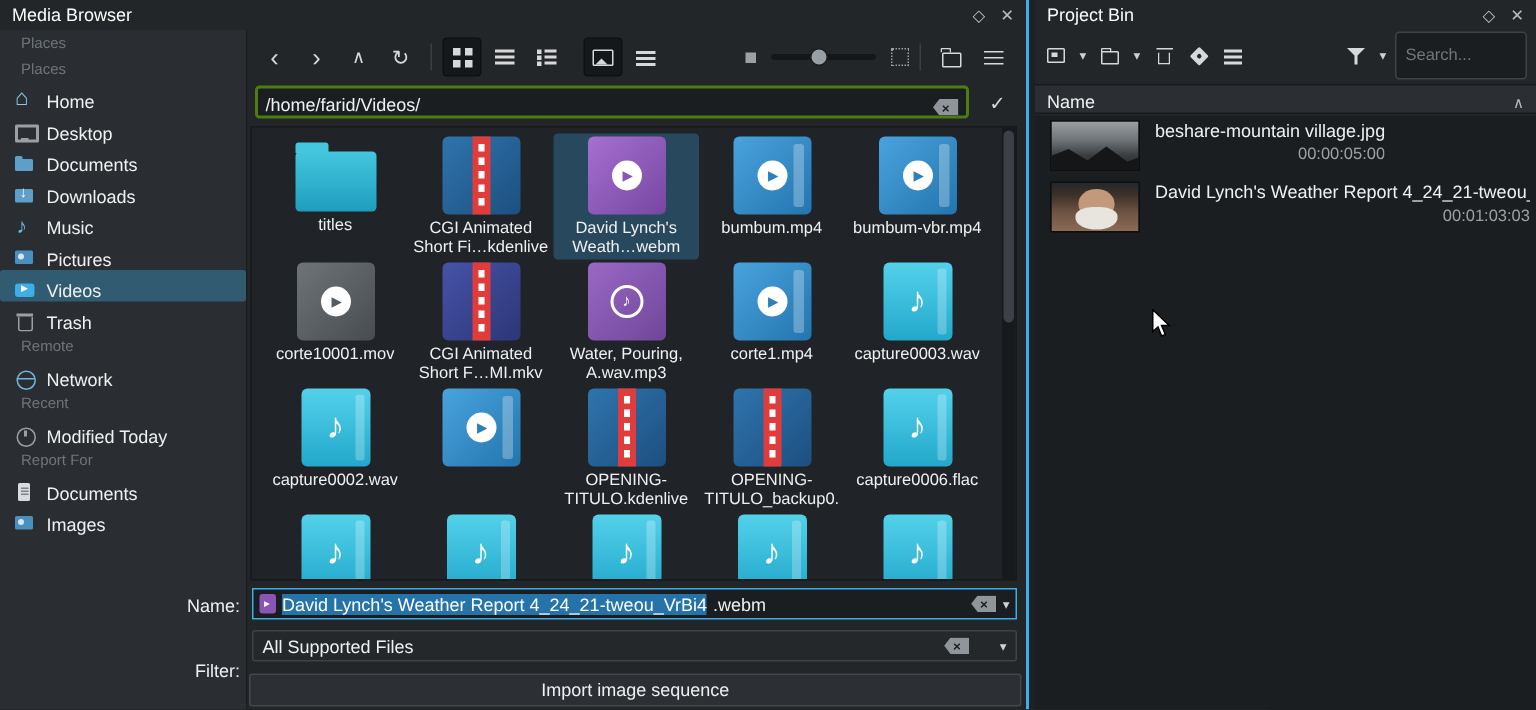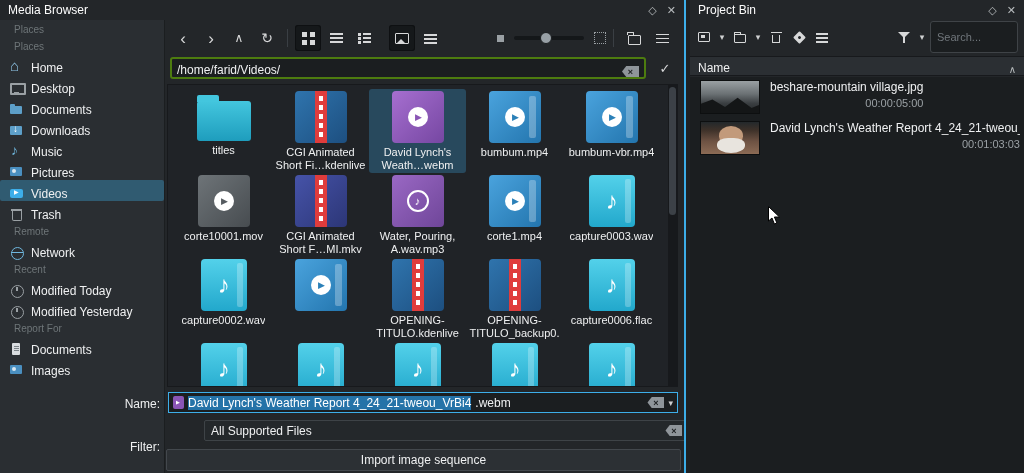--- a/index.html
+++ b/index.html
@@ -113,21 +113,21 @@
   .fv-scrollbar { position:absolute; right:0; top:0; width:9px; height:100%; background:#17191c; }
   .fv-thumb { position:absolute; left:1px; top:2px; width:7px; height:128px; background:#3c4147; border-radius:4px; }
 
   
   .fld-label { position:absolute; left:0; width:160px; text-align:right; font-size:12px; color:#eff0f1; }
   .name-input { position:absolute; left:168px; top:392px; width:510px; height:21px; background:#1b1e20; border:1px solid #3daee9; display:flex; align-items:center; padding:0 4px; gap:4px; }
   .mini-file { width:11px; height:13px; background:#8a55b5; border-radius:2px; position:relative; flex:0 0 11px; }
   .mini-file::after { content:"▶"; position:absolute; left:3px; top:2.5px; font-size:5px; color:#fff; }
   .sel-text { background:#2573a8; color:#fff; white-space:nowrap; }
   .suffix-text { white-space:nowrap; }
-  .combo { position:absolute; left:168px; top:420px; width:510px; height:21px; background:#24282b; border:1px solid #3e4347; border-radius:2px; display:flex; align-items:center; padding:0 6px; gap:20px;margin-left:36px; }
+  .combo { position:absolute; left:168px; top:420px; width:510px; height:21px; background:#24282b; border:1px solid #3e4347; border-radius:2px; display:flex; align-items:center; padding:0 6px; gap:20px; }
   .import-btn { position:absolute; left:166px; top:449px; width:515px; height:22px; background:#2c3034; border:1px solid #43484d; border-radius:2px; color:#eff0f1; font-size:12px; display:flex; align-items:center; justify-content:center; }
 
   
   .splitter { position:absolute; left:684px; top:0; width:2px; height:473px; background:#3daee9; }
   .splitter-gap { position:absolute; left:686px; top:0; width:4px; height:473px; background:#1e2124; }
 
   
   .bin-toolbar { position:absolute; left:694px; top:23px; width:330px; height:28px; display:flex; align-items:center; gap:3px; padding-right:6px; }
   .pbtn { width:20px; height:22px; display:flex; align-items:center; justify-content:center; color:#d7d8d9; }
   .pbtn.narrow { width:10px; }
@@ -231,24 +231,20 @@
   </div>
         </div>
   </div>
       <div>
     <div class="side-header">Recent</div>
     <div>
           <div class="side-item">
     <span class="si si-clock"></span>
     <span class="lbl">Modified Today</span>
   </div>
-          <div class="side-item">
-    <span class="si si-clock"></span>
-    <span class="lbl">Modified Yesterday</span>
-  </div>
         </div>
   </div>
       <div>
     <div class="side-header">Report For</div>
     <div>
           <div class="side-item">
     <span class="si si-document"></span>
     <span class="lbl">Documents</span>
   </div>
           <div class="side-item">

